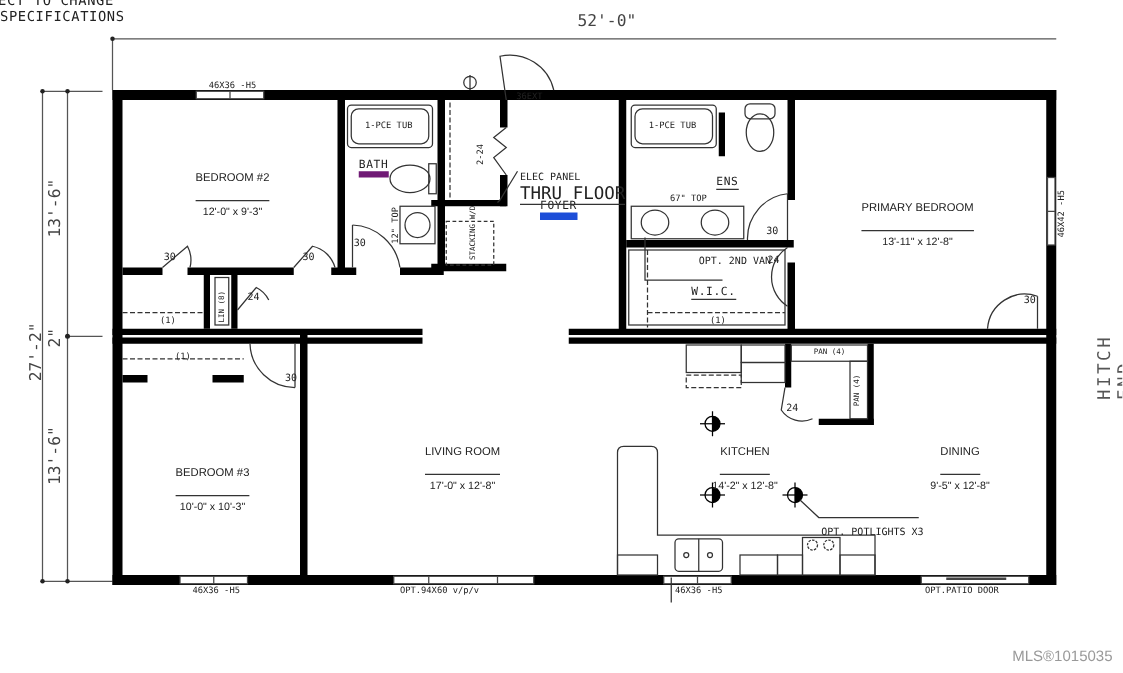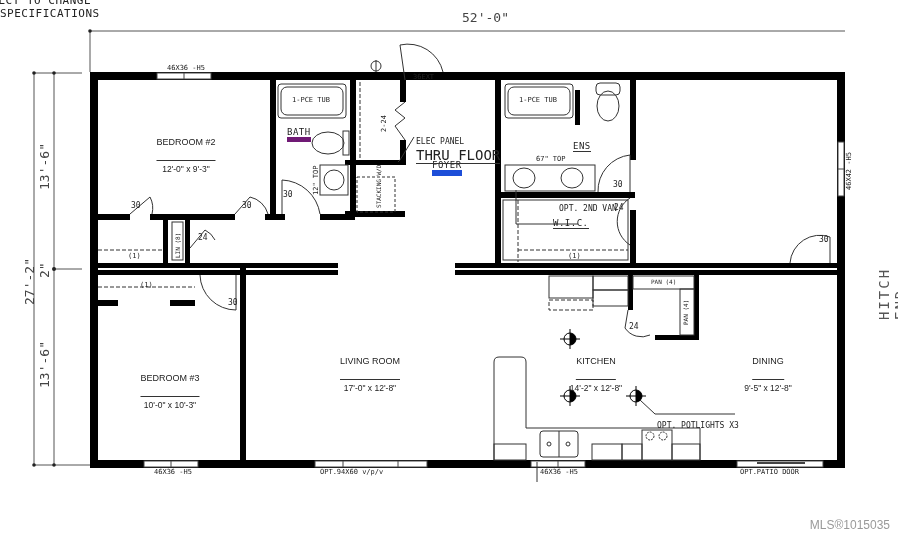--- a/index.html
+++ b/index.html
@@ -200,25 +200,26 @@
 <div class="lbl dimtxt rot" style="left:22px;top:305px;">27'-2"</div>
 <div class="lbl dimtxt rot" style="left:37px;top:190px;">13'-6"</div>
 <div class="lbl dimtxt rot" style="left:37px;top:278px;">2"</div>
 <div class="lbl dimtxt rot" style="left:37px;top:388px;">13'-6"</div>
 
 <div class="lbl room" style="left:186px;top:137px;"><span class="name">BEDROOM #2</span><span class="dim">12'-0" x 9'-3"</span></div>
 <div class="lbl room" style="left:170px;top:373px;"><span class="name">BEDROOM #3</span><span class="dim">10'-0" x 10'-3"</span></div>
 <div class="lbl room" style="left:370px;top:356px;"><span class="name">LIVING ROOM</span><span class="dim">17'-0" x 12'-8"</span></div>
 <div class="lbl room" style="left:596px;top:356px;"><span class="name">KITCHEN</span><span class="dim">14'-2" x 12'-8"</span></div>
 <div class="lbl room" style="left:768px;top:356px;"><span class="name">DINING</span><span class="dim">9'-5" x 12'-8"</span></div>
+<div class="lbl room" style="left:734px;top:161px;"><span class="name">PRIMARY BEDROOM</span><span class="dim">13'-11" x 12'-8"</span></div>
 
 <div class="lbl note" style="left:287px;top:127px;font-size:9px;border-bottom:5px solid #701a75;">BATH</div>
 <div class="lbl note" style="left:573px;top:141px;font-size:9px;border-bottom:1px solid #333;">ENS</div>
 <div class="lbl note" style="left:432px;top:160px;font-size:9px;border-bottom:6px solid #1d4ed8;">FOYER</div>
-<div class="lbl note" style="left:553px;top:218px;font-size:9px;border-bottom:1px solid #333;">W.I.C.</div>
+<div class="lbl note" style="left:553px;top:229px;font-size:9px;border-bottom:1px solid #333;">W.I.C.</div>
 
 <div class="lbl tiny" style="left:292px;top:96px;">1-PCE TUB</div>
 <div class="lbl tiny" style="left:519px;top:96px;">1-PCE TUB</div>
 <div class="lbl tiny rot" style="left:312px;top:195px;">12" TOP</div>
 <div class="lbl tiny" style="left:536px;top:155px;">67" TOP</div>
 <div class="lbl tiny rot" style="left:380px;top:132px;">2-24</div>
 <div class="lbl tiny" style="left:416px;top:137px;font-size:8px;">ELEC PANEL</div>
 <div class="lbl tiny" style="left:416px;top:147px;font-size:14px;border-bottom:1px solid #333;">THRU FLOOR</div>
 <div class="lbl tiny" style="left:413px;top:73px;">36EXT</div>
 <div class="lbl tiny rot" style="left:375px;top:208px;font-size:6px;">STACKING W/D</div>

